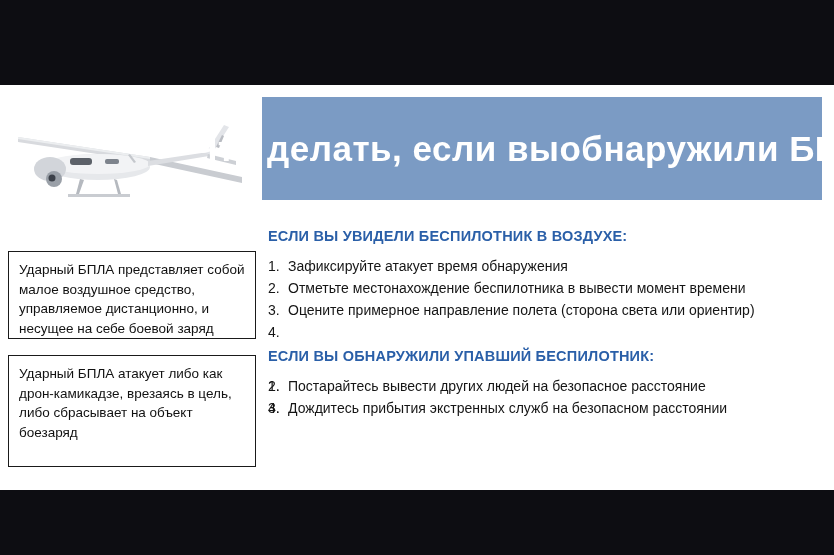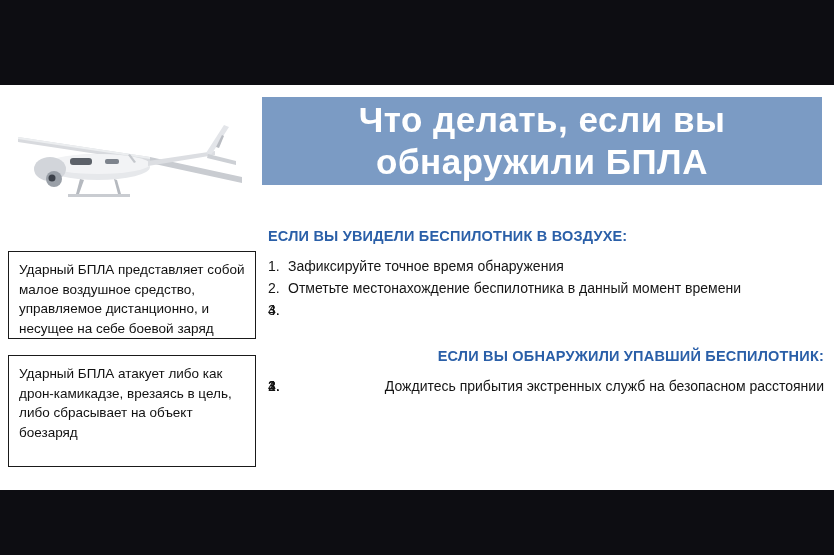--- a/index.html
+++ b/index.html
@@ -23,24 +23,24 @@
     height: 405px;
     background: #ffffff;
   }
 
   
   .header-banner {
     position: absolute;
     left: 262px;
     top: 97px;
     width: 560px;
-    height: 88px;
+    height: 103px;
     background: #7b9bc4;
     display: flex;
-    flex-direction: column;
+    flex-direction: row;
     align-items: center;
     justify-content: center;
   }
   .header-line {
     color: #ffffff;
     font-size: 35px;
     font-weight: bold;
     line-height: 42px;
     letter-spacing: 0.5px;
     white-space: nowrap;
@@ -82,21 +82,21 @@
     height: 112px;
   }
 
   
   .section {
     position: absolute;
     left: 268px;
     width: 556px;
   }
   #section-air { top: 228px; }
-  #section-fallen { top: 348px; text-align: right; }
+  #section-fallen { top: 348px; }
 
   .section-title {
     color: #2a5fa8;
     font-size: 14.5px;
     font-weight: bold;
     letter-spacing: 0.2px;
     margin: 0 0 12px 0;
     white-space: nowrap;
   }
   .steps {
@@ -171,43 +171,45 @@
   </div>
   <div class="info-box" id="info-box-2">
     <p>Ударный БПЛА атакует либо как дрон-камикадзе, врезаясь в цель, либо сбрасывает на объект боезаряд</p>
   </div>
 
   <div class="section" id="section-air">
     <h2 class="section-title">ЕСЛИ ВЫ УВИДЕЛИ БЕСПИЛОТНИК В ВОЗДУХЕ:</h2>
     <ol class="steps">
       <li>
         <span class="num">1.</span>
-        <span>Зафиксируйте точное время обнаружения</span>
+        <span>Зафиксируйте атакует время обнаружения</span>
       </li>
       <li>
         <span class="num">2.</span>
-        <span>Отметьте местонахождение беспилотника в данный момент времени</span>
+        <span>Отметьте местонахождение беспилотника в вывести момент времени</span>
       </li>
       <li>
         <span class="num">3.</span>
+        <span>Оцените примерное направление полета (сторона света или ориентир)</span>
       </li>
       <li>
         <span class="num">4.</span>
       </li>
     </ol>
   </div>
 
   <div class="section" id="section-fallen">
     <h2 class="section-title">ЕСЛИ ВЫ ОБНАРУЖИЛИ УПАВШИЙ БЕСПИЛОТНИК:</h2>
     <ol class="steps">
       <li>
         <span class="num">1.</span>
       </li>
       <li>
         <span class="num">2.</span>
+        <span>Постарайтесь вывести других людей на безопасное расстояние</span>
       </li>
       <li>
         <span class="num">3.</span>
       </li>
       <li>
         <span class="num">4.</span>
         <span>Дождитесь прибытия экстренных служб на безопасном расстоянии</span>
       </li>
     </ol>
   </div>

